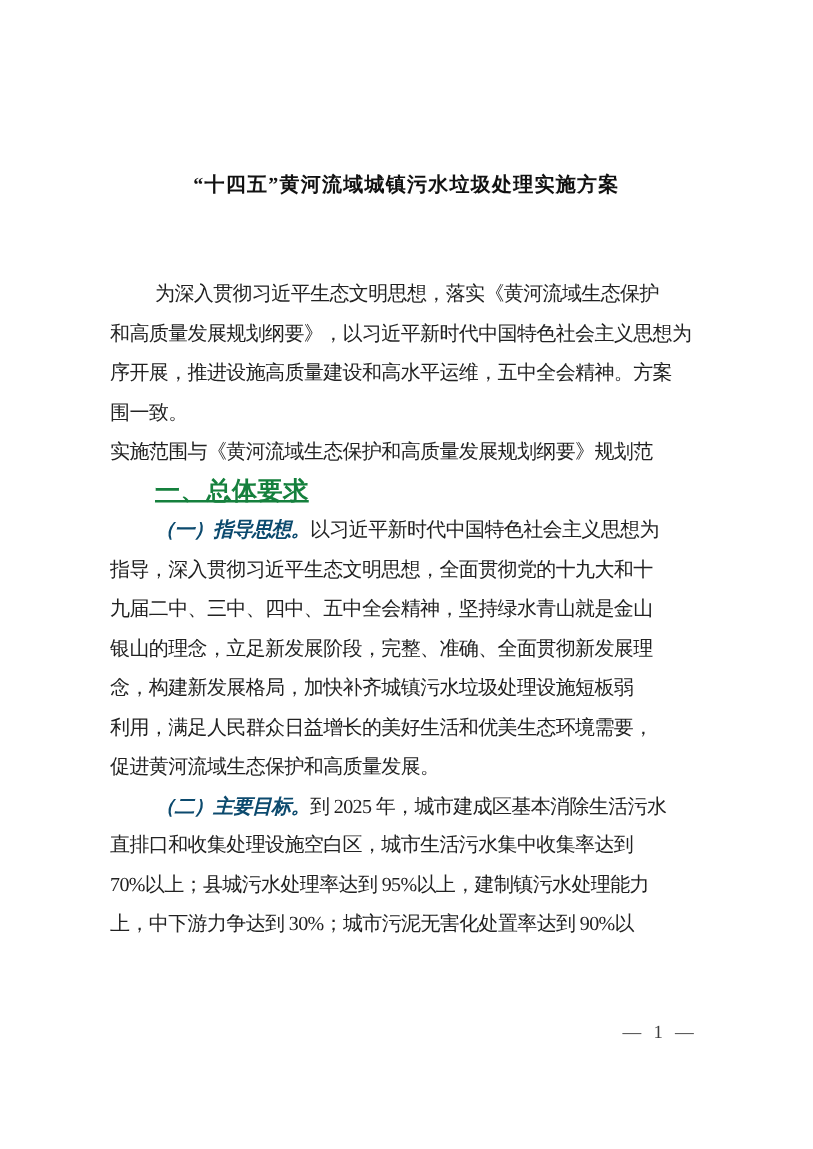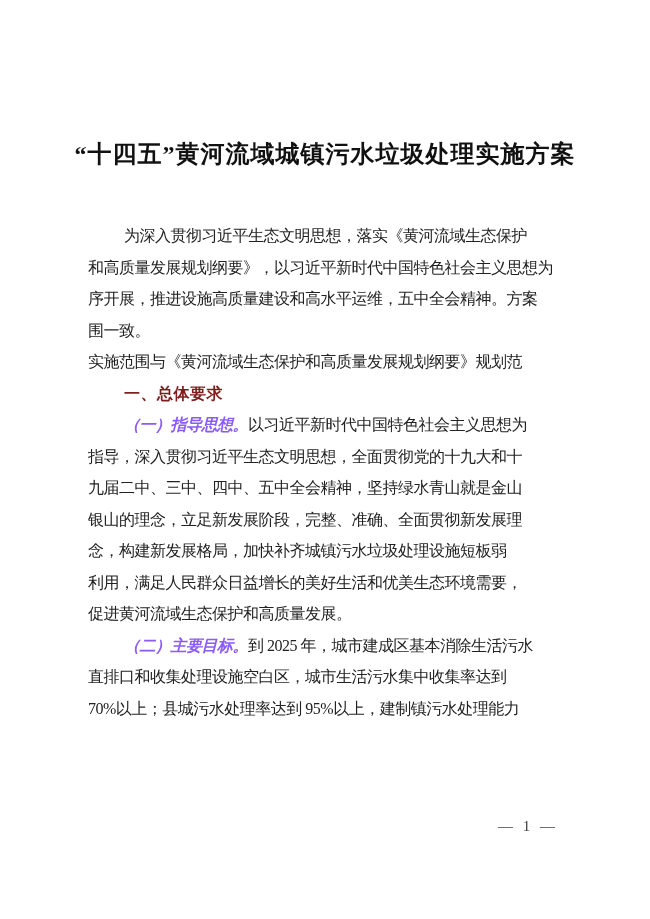--- a/index.html
+++ b/index.html
@@ -16,21 +16,21 @@
     font-family: "Liberation Serif", "DejaVu Serif", serif;
     color: #1e1e1e;
   }
   .doc-title {
     position: absolute;
     top: 138px;
     left: 0;
     width: 100%;
     margin: 0;
     text-align: center;
-    font-size: 24px;
+    font-size: 16px;
     font-weight: bold;
     letter-spacing: 1px;
     color: #111111;
     white-space: nowrap;
   }
   .content {
     position: absolute;
     top: 220px;
     left: 88px;
     width: 484px;
@@ -42,32 +42,33 @@
     letter-spacing: -0.5px;
     white-space: nowrap;
     color: #222222;
   }
   .line.indent {
     text-indent: 36px;
   }
   .sec-heading {
     height: 31.5px;
     line-height: 31.5px;
-    font-size: 16px;
+    font-size: 20px;
     font-weight: bold;
     font-family: "Liberation Sans", "DejaVu Sans", sans-serif;
-    color: #7f1d1d;
+    color: #15803d;
     text-indent: 36px;
     letter-spacing: 0.5px;
     white-space: nowrap;
+    text-decoration: underline;
   }
   .lead {
     font-weight: bold;
     font-style: italic;
-    color: #8b5cf6;
+    color: #0c4a6e;
   }
   .page-number {
     position: absolute;
     top: 818px;
     right: 92px;
     font-size: 15px;
     letter-spacing: 3px;
     color: #3d3d3d;
     white-space: nowrap;
   }
@@ -97,18 +98,19 @@
     <div class="line">银山的理念，立足新发展阶段，完整、准确、全面贯彻新发展理</div>
     <div class="line">念，构建新发展格局，加快补齐城镇污水垃圾处理设施短板弱</div>
     <div class="line">利用，满足人民群众日益增长的美好生活和优美生态环境需要，</div>
     <div class="line">促进黄河流域生态保护和高质量发展。</div>
 
     <div class="line indent">
       <span class="lead">（二）主要目标。</span><span>到 2025 年，城市建成区基本消除生活污水</span>
     </div>
     <div class="line">直排口和收集处理设施空白区，城市生活污水集中收集率达到</div>
     <div class="line">70%以上；县城污水处理率达到 95%以上，建制镇污水处理能力</div>
+    <div class="line">上，中下游力争达到 30%；城市污泥无害化处置率达到 90%以</div>
 
   </div>
 
   <div class="page-number">— 1 —</div>
 
 </div>
 
 </body></html>

